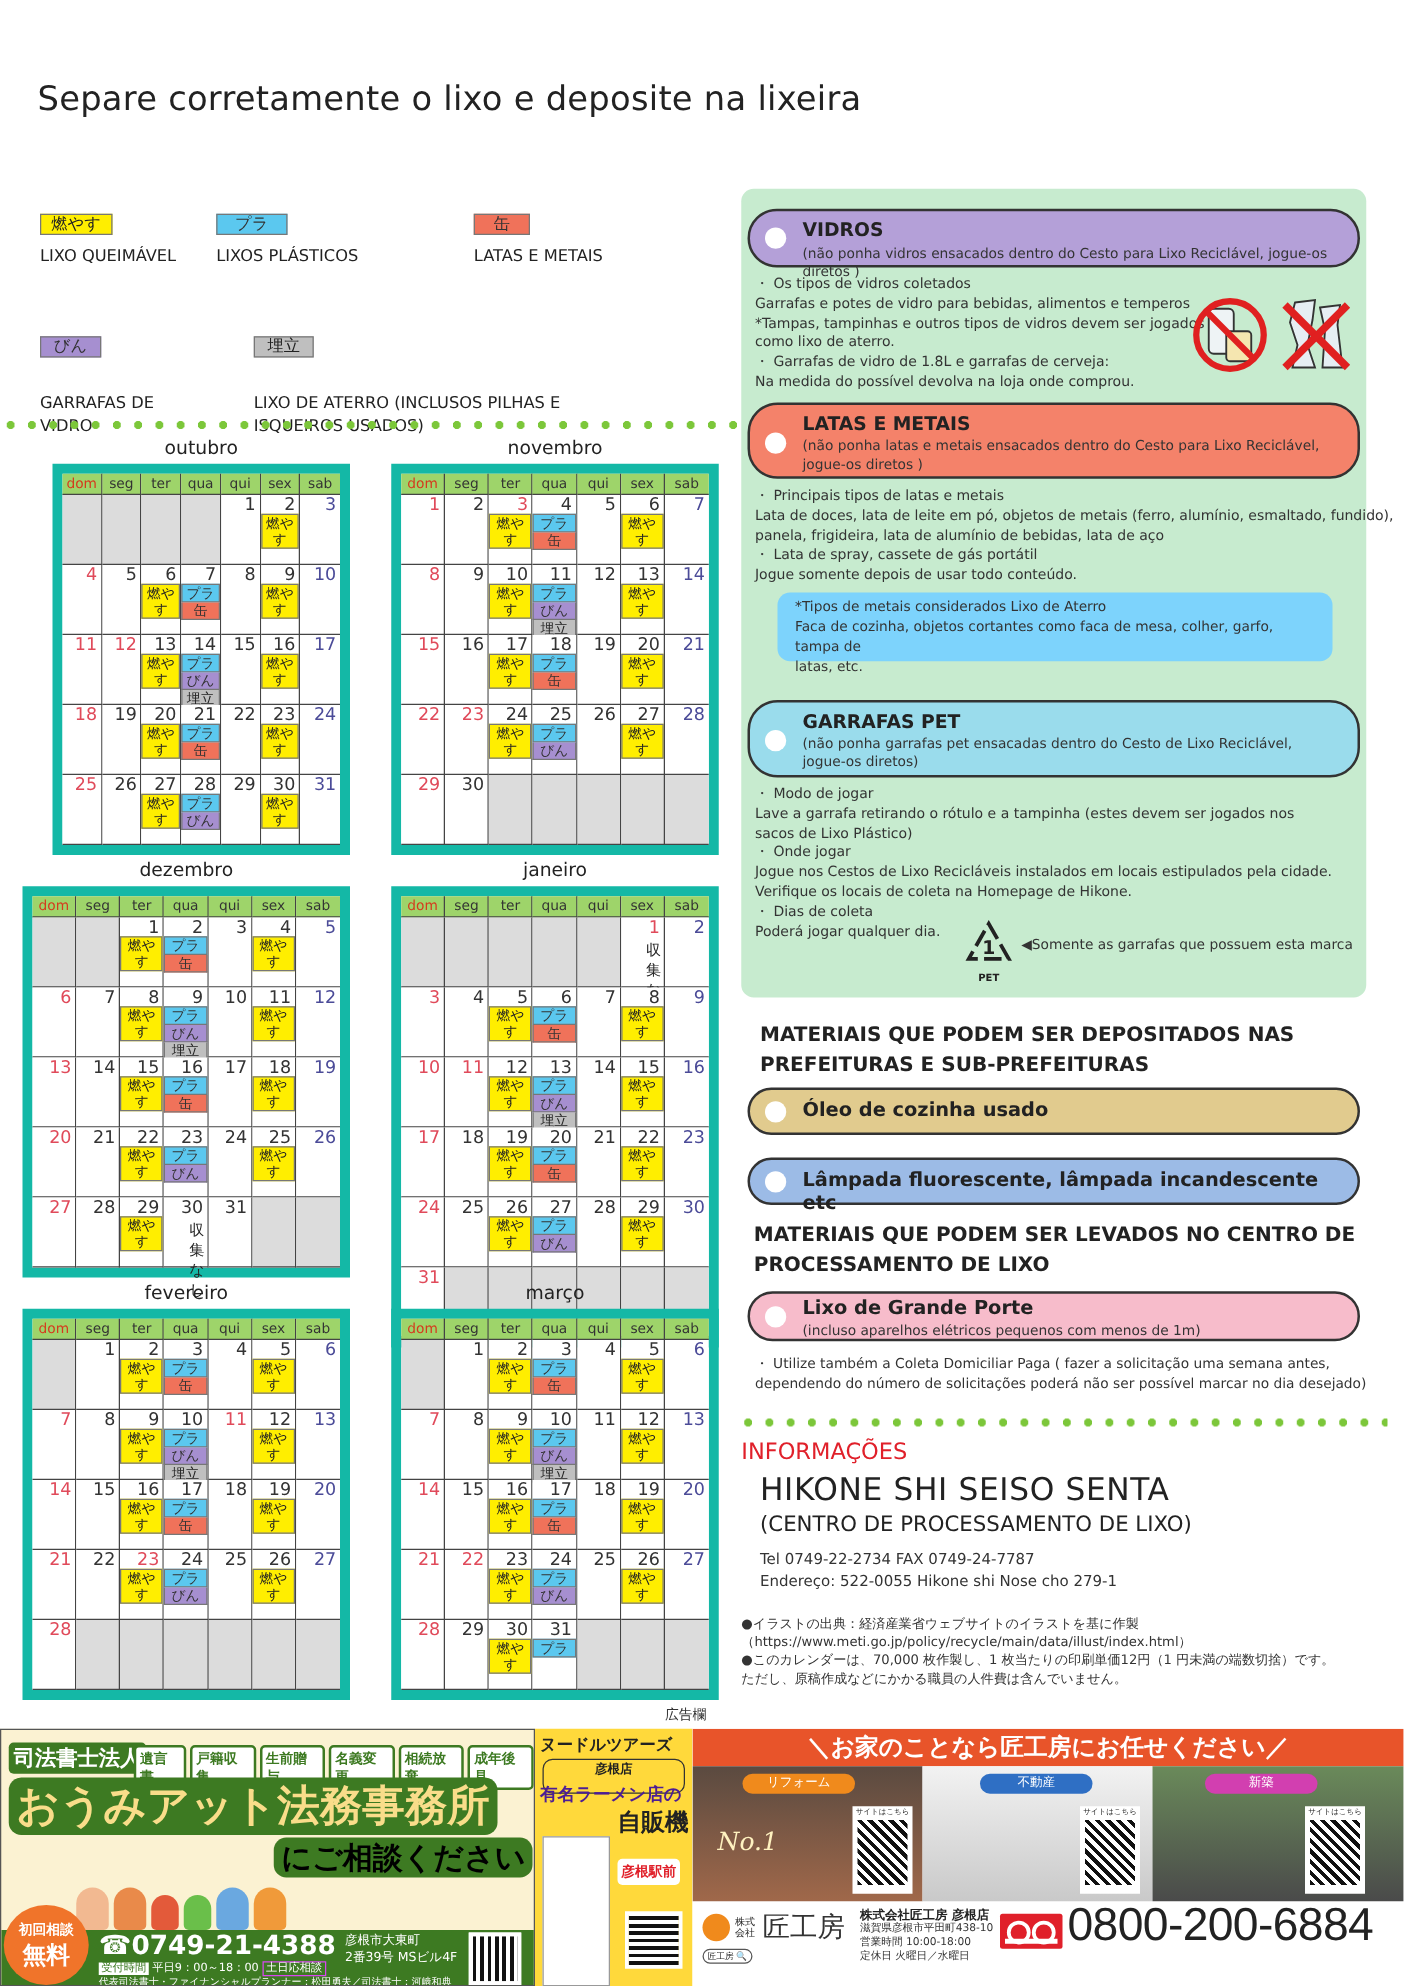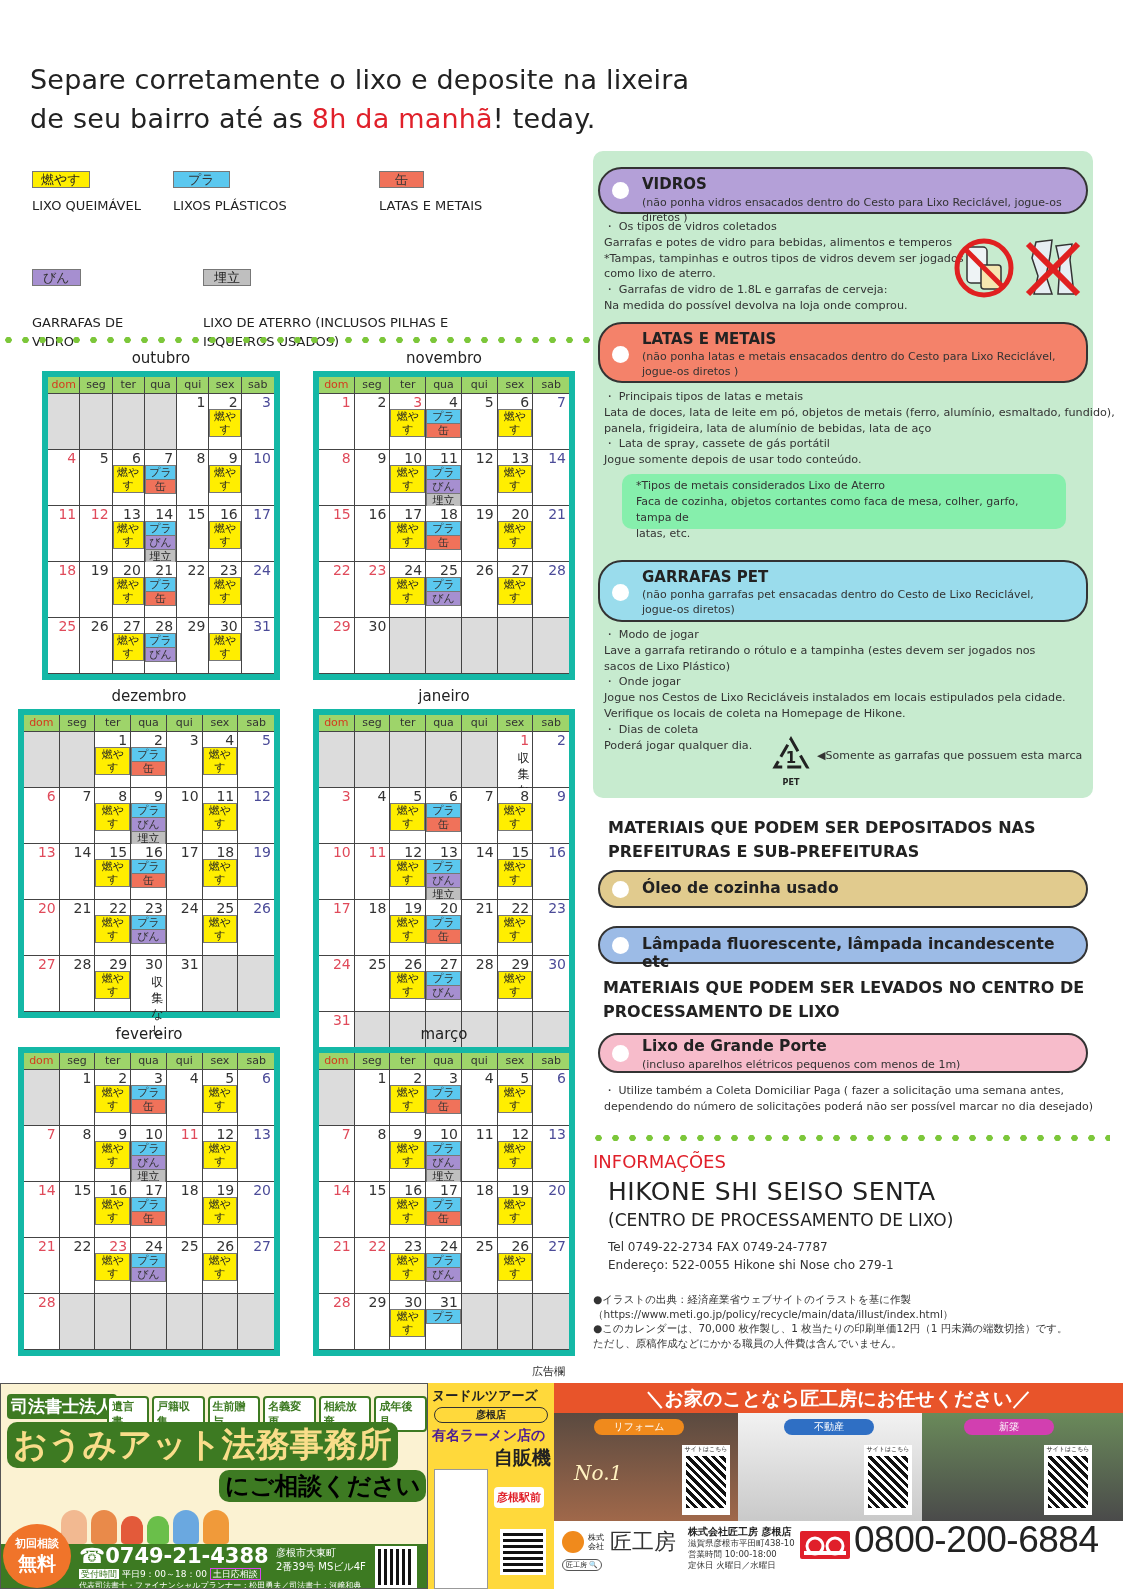--- a/index.html
+++ b/index.html
@@ -15,62 +15,61 @@
   .t-moyasu { background: #ffee00; color: #222; }
   .t-pura { background: #5bc8ef; color: #333; }
   .t-kan { background: #f0725a; color: #333; }
   .t-bin { background: #a68fd0; color: #333; }
   .t-umetate { background: #bfbfbf; color: #222; }
 
   .dotline { position: absolute; height: 8px; background-image: radial-gradient(circle, #7cc73a 3px, transparent 3.5px); background-size: 17px 8px; background-repeat: repeat-x; }
 
   .cal { position: absolute; width: 262px; }
   .cal-title { text-align: center; font-size: 15px; height: 24px; line-height: 22px; color: #222; }
-  .cal-grid { border: 6px solid #14b8a6; display: grid; grid-template-columns: repeat(7, 1fr); }
+  .cal-grid { border: 8px solid #14b8a6; display: grid; grid-template-columns: repeat(7, 1fr); }
   .cal-head { background: #9ed46a; font-size: 11px; text-align: center; height: 17px; line-height: 16px; border-right: 1px solid #444; border-bottom: 1px solid #444; color: #333; }
   .cal-head.sun { color: #d53a1e; }
   .cal-head:nth-child(7) { border-right: none; }
   .cal-cell { height: 56px; border-right: 1px solid #444; border-bottom: 1px solid #444; position: relative; background: #fff; }
   .cal-cell.empty { background: #dcdcdc; }
   .cal-cell.c7 { border-right: none; }
   .cal-cell .num { position: absolute; right: 3px; top: 0; font-size: 14px; line-height: 16px; color: #333; font-family: "DejaVu Sans", sans-serif; }
   .cal-cell .num.sun { color: #e04a5a; }
   .cal-cell .num.sat { color: #4b4b98; }
   .cal-cell .tags { position: absolute; left: 0; right: 0; top: 15px; display: flex; flex-direction: column; }
   .cal-cell .tags .tag { width: 100%; text-align: center; font-size: 11px; line-height: 13px; padding: 0; border: 1px solid #777; border-top-width: 0; }
   .cal-cell .tags .tag:first-child { border-top-width: 1px; }
   .cal-cell .note { position: absolute; left: 20px; top: 18px; font-size: 12px; line-height: 16px; color: #222; }
 
   .green-panel { position: absolute; left: 593px; top: 151px; width: 500px; height: 647px; background: #c7ebcf; border-radius: 10px; }
   .pill { position: absolute; border: 2px solid #333; border-radius: 24px; }
   .pill .circle { position: absolute; left: 12px; width: 17px; height: 17px; border-radius: 50%; background: #fff; }
   .pill .ptitle { position: absolute; left: 42px; font-weight: bold; font-size: 15px; color: #222; }
   .pill .psub { position: absolute; left: 42px; font-size: 11px; color: #333; line-height: 15px; }
   .body-text { position: absolute; font-size: 11.2px; line-height: 15.8px; color: #333; white-space: pre-line; }
-  .note-box { position: absolute; background: #86efac; border-radius: 10px; font-size: 11px; line-height: 16px; color: #333; padding: 4px 14px; white-space: pre-line; }
+  .note-box { position: absolute; background: #7dd3fc; border-radius: 10px; font-size: 11px; line-height: 16px; color: #333; padding: 4px 14px; white-space: pre-line; }
 
   .section-heading { position: absolute; font-weight: bold; font-size: 16px; line-height: 24px; color: #222; }
   .info-title { position: absolute; color: #e0202a; font-size: 18px; }
   .company { position: absolute; font-size: 25px; color: #222; letter-spacing: 0.5px; }
   .company-sub { position: absolute; font-size: 17px; color: #222; }
   .contact { position: absolute; font-size: 12px; line-height: 18px; color: #333; white-space: pre-line; }
   .footnote { position: absolute; font-size: 10.5px; line-height: 14.5px; color: #333; white-space: pre-line; }
 
   .ad-label { position: absolute; left: 532px; top: 1364px; font-size: 11px; color: #333; }
   .ad { position: absolute; top: 1383px; height: 206px; overflow: hidden; }
   .ad1 { left: 0; width: 428px; background: #fbf2d2; border: 1px solid #555; }
   .ad2 { left: 428px; width: 126px; background: #ffd93b; }
   .ad3 { left: 554px; width: 569px; background: #fff; }
 </style>
 </head>
 <body>
 
 <div class="abs headline">
   <div>Separe corretamente o lixo e deposite na lixeira</div>
-  <div><span>de seu bairro até as </span><span class="red">8h da manhã</span><span>! teday.</span></div>
 </div>
 
 <div class="legend-item" style="left:32px;top:170px;">
   <span class="tag t-moyasu">燃やす</span><br>
   <span>LIXO QUEIMÁVEL</span>
 </div>
 <div class="legend-item" style="left:173px;top:170px;">
   <span class="tag t-pura" style="padding:0 14px;">プラ</span><br>
   <span>LIXOS PLÁSTICOS</span>
 </div>
@@ -1142,21 +1141,21 @@
     <span style="border:1px solid #d946ef;padding:0 2px;">土日応相談</span>
   </div>
   <div class="abs" style="left:78px;top:196px;font-size:8px;color:#fff;">代表司法書士・ファイナンシャルプランナー：松田勇夫／司法書士：河﨑和典</div>
   <div class="abs" style="left:275px;top:162px;font-size:10px;color:#fff;white-space:pre-line;line-height:14px;">彦根市大東町
 2番39号 MSビル4F</div>
   <div class="abs" style="left:374px;top:162px;width:42px;height:42px;background:repeating-linear-gradient(90deg,#111 0 3px,#fff 3px 6px),#fff;border:3px solid #fff;"></div>
 </div>
 
 <div class="ad ad2">
   <div class="abs" style="left:4px;top:4px;font-size:13px;font-weight:bold;color:#222;">ヌードルツアーズ</div>
-  <div class="abs" style="left:6px;top:24px;width:114px;height:16px;border:1px solid #333;border-radius:8px;text-align:center;font-size:10px;font-weight:bold;">彦根店</div>
+  <div class="abs" style="left:6px;top:24px;width:114px;height:28px;border:1px solid #333;border-radius:8px;text-align:center;font-size:10px;font-weight:bold;">彦根店</div>
   <div class="abs" style="left:4px;top:44px;font-size:14px;font-weight:bold;color:#4c1d95;">有名ラーメン店の</div>
   <div class="abs" style="left:66px;top:62px;font-size:19px;font-weight:bold;color:#222;">自販機</div>
   <div class="abs" style="left:6px;top:86px;width:54px;height:120px;background:#fff;border:1px solid #999;"></div>
   <div class="abs" style="left:66px;top:104px;font-size:11px;font-weight:bold;color:#e0202a;background:#fff;padding:3px;border-radius:4px;">彦根駅前</div>
   <div class="abs" style="left:72px;top:146px;width:46px;height:46px;background:repeating-linear-gradient(0deg,#111 0 3px,#fff 3px 6px);border:3px solid #fff;"></div>
 </div>
 
 <div class="ad ad3">
   <div class="abs" style="left:0;top:0;width:569px;height:30px;background:#e8542a;color:#fff;font-size:19px;font-weight:bold;text-align:center;line-height:30px;">＼お家のことなら匠工房にお任せください／</div>
   <div class="abs" style="left:0;top:30px;width:184px;height:108px;background:linear-gradient(#5a4a40,#a0684a);"></div>

